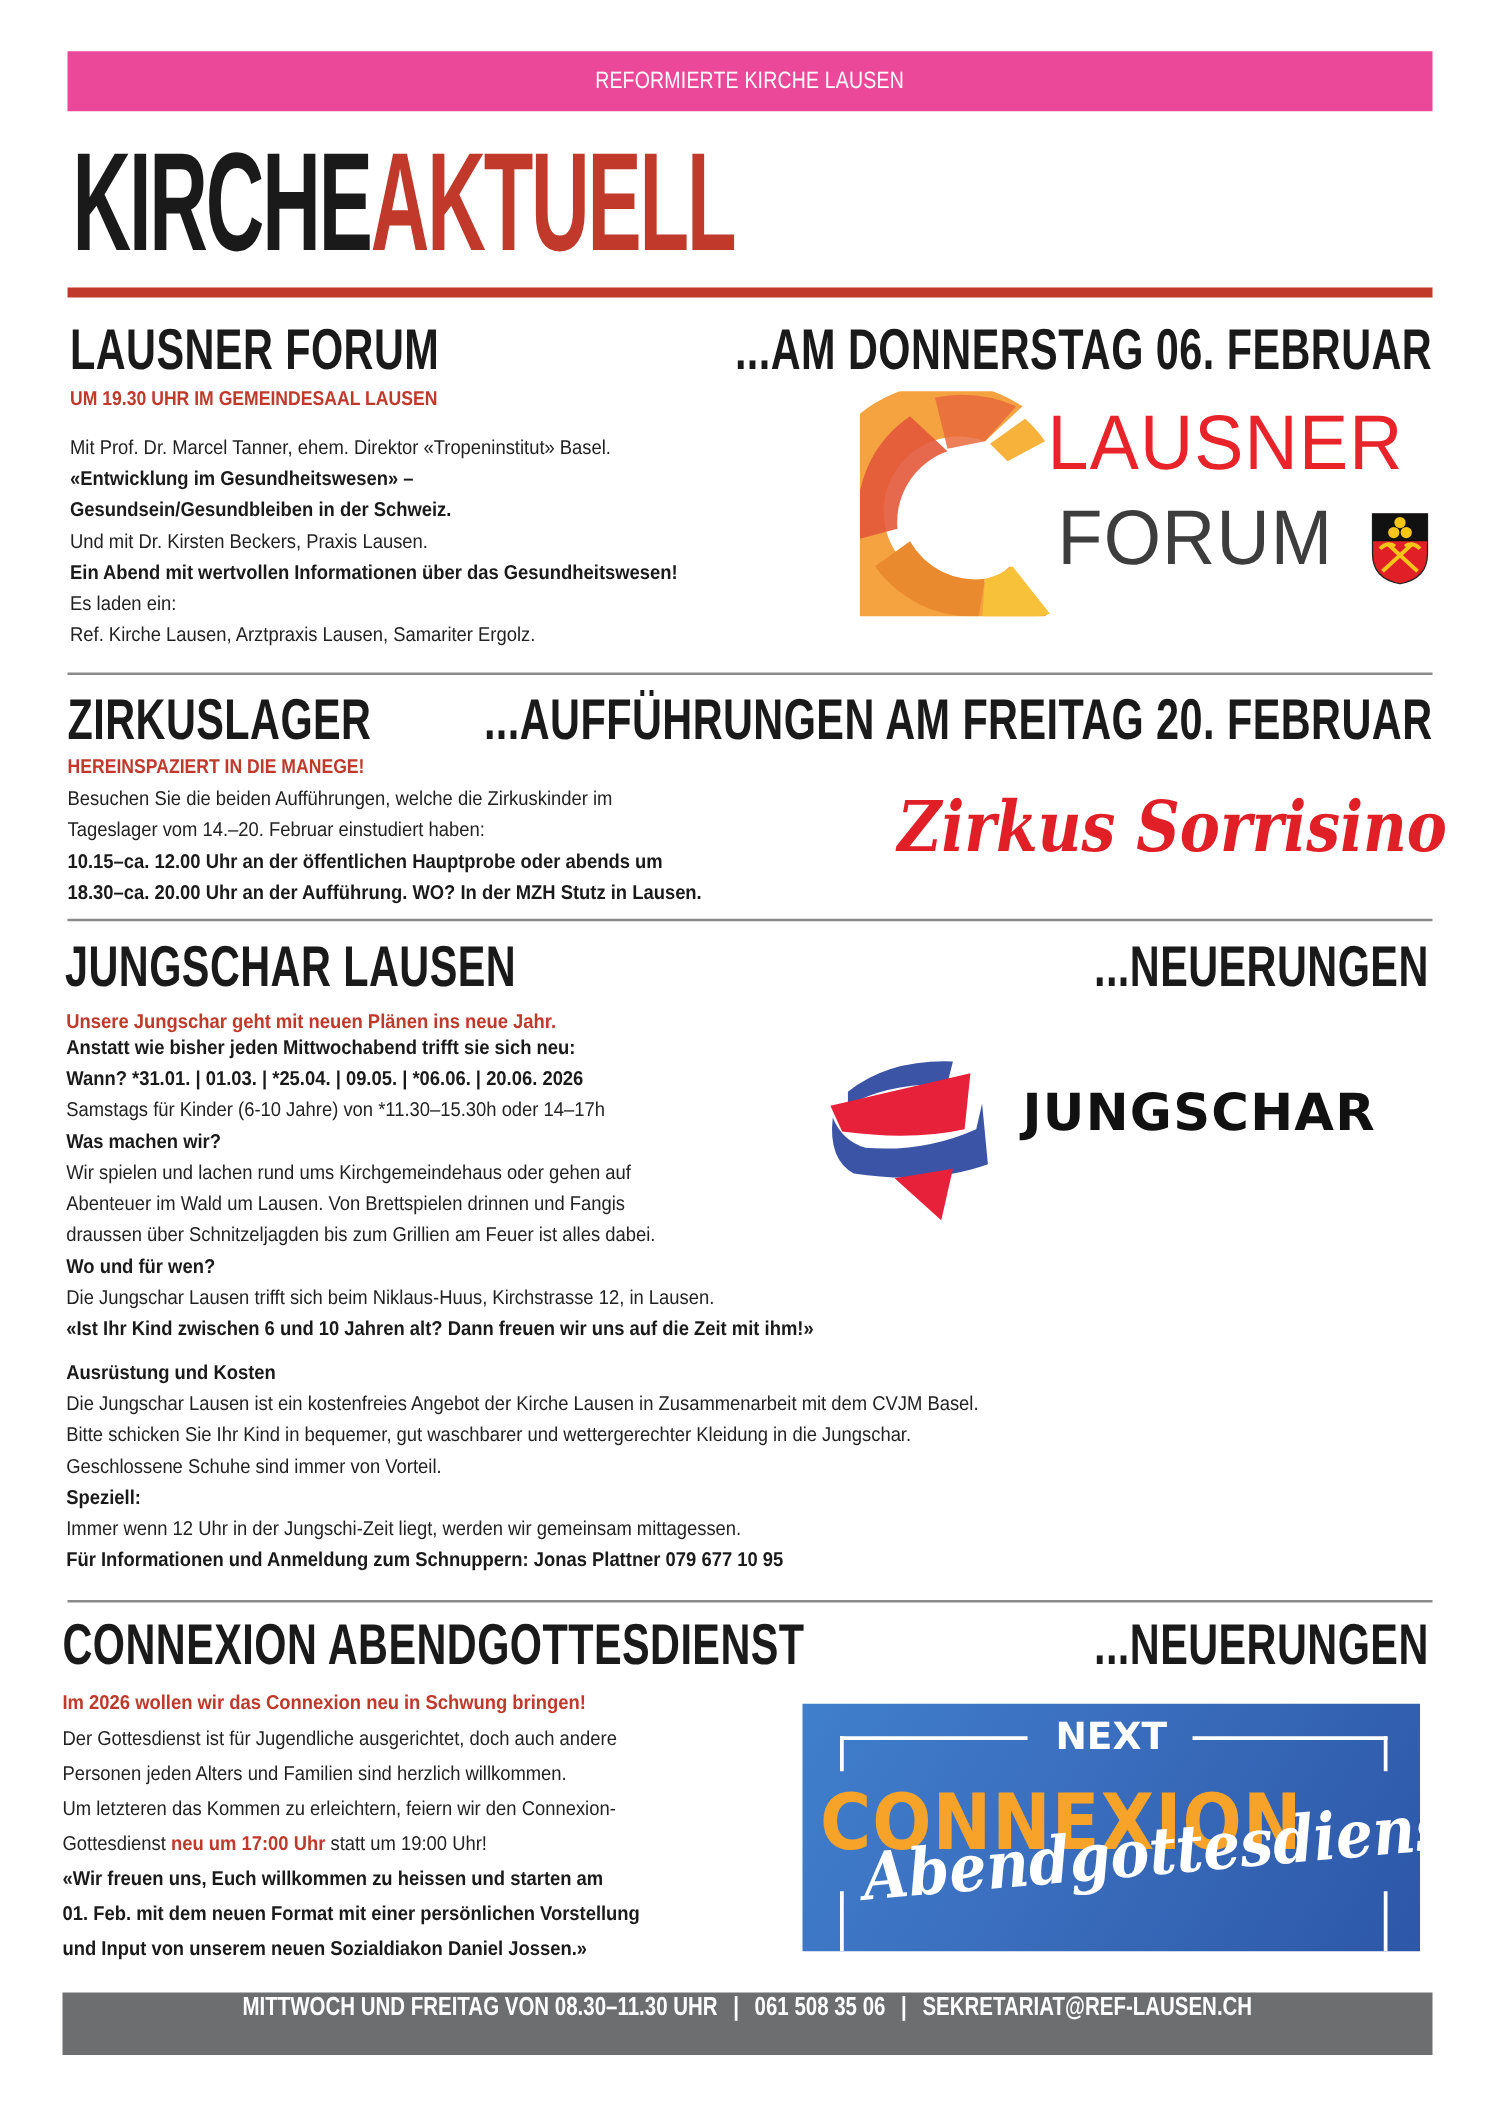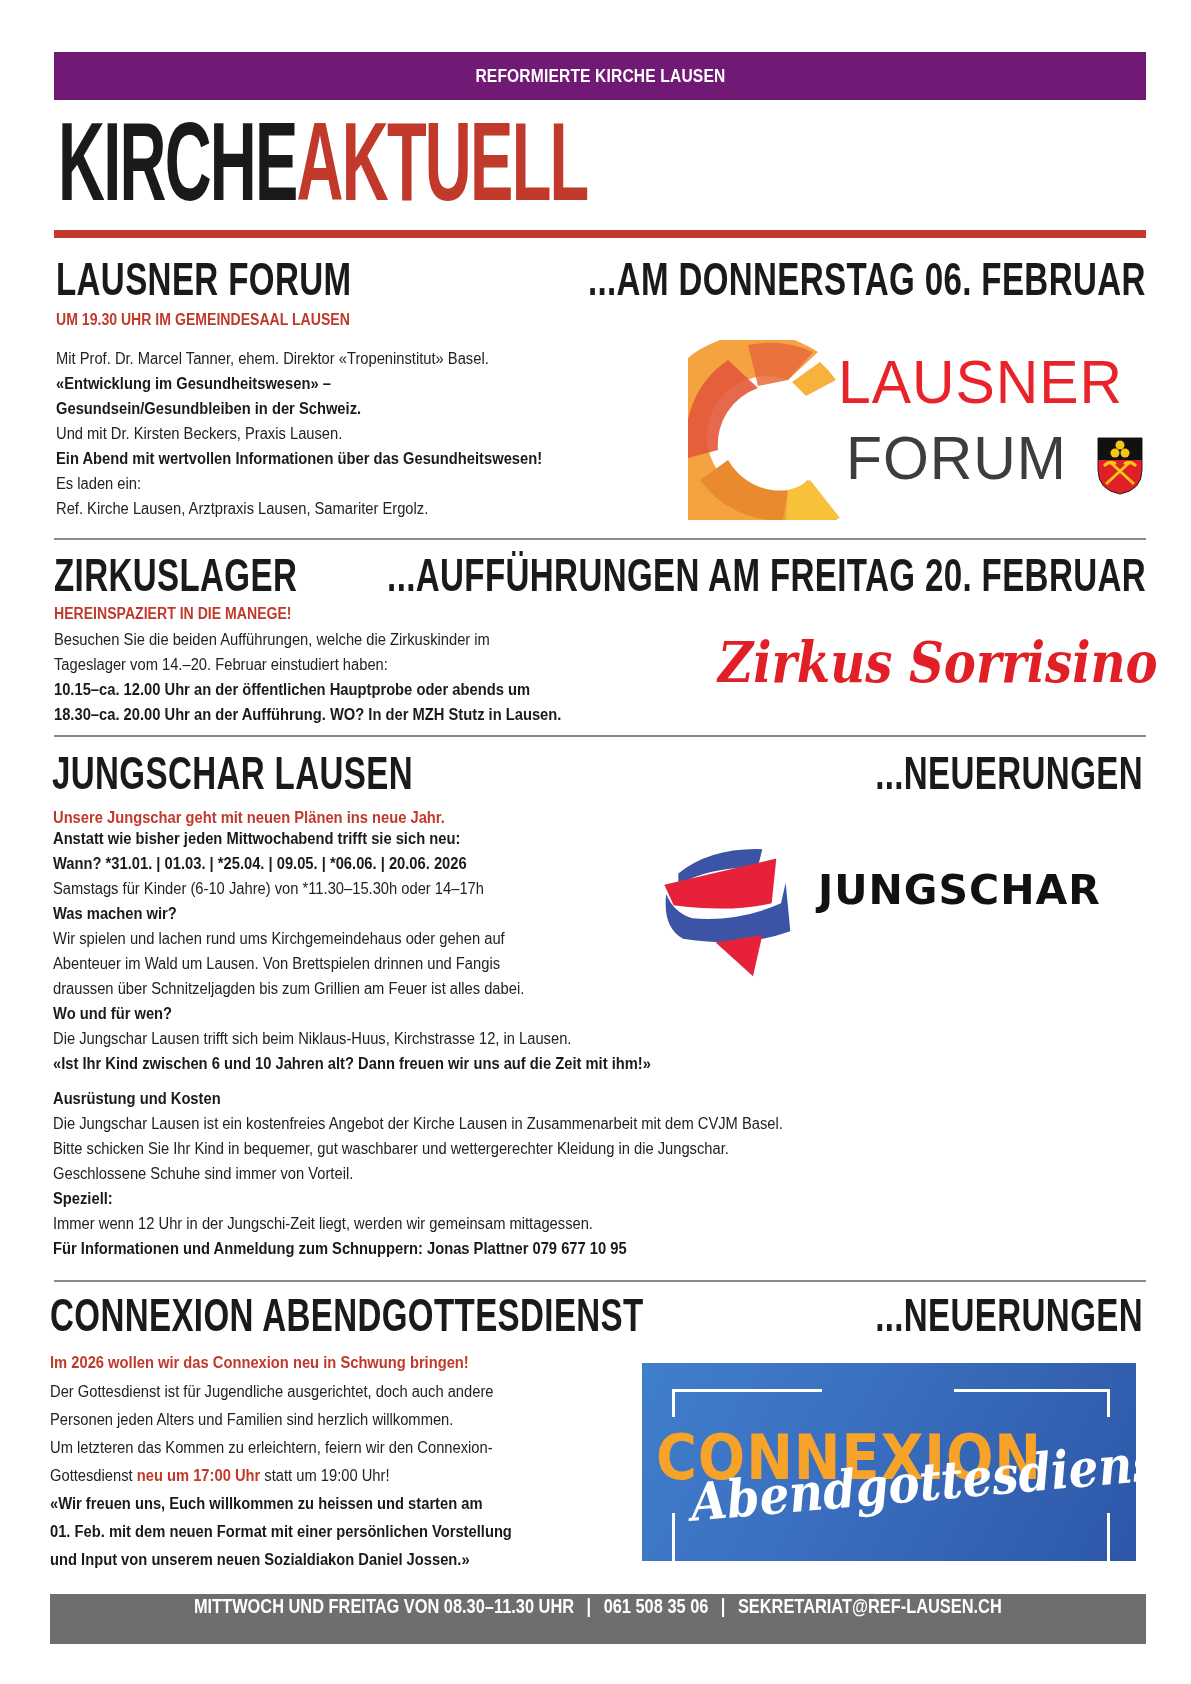--- a/index.html
+++ b/index.html
@@ -1,23 +1,23 @@
 <!DOCTYPE html>
 <html><head>
 <meta charset="utf-8">
 <style>
   * { box-sizing: border-box; margin: 0; padding: 0; }
   html, body { width: 1191px; height: 1684px; background: #ffffff; overflow: hidden; }
   body { position: relative; font-family: "Liberation Sans", sans-serif; color: #1a1a1a; }
 
   .abs { position: absolute; }
 
-  .topbar { left: 54px; top: 52px; width: 1092px; height: 48px; background: #701a75;
+  .topbar { left: 54px; top: 41px; width: 1092px; height: 48px; background: #ec4899;
     color: #ffffff; display: flex; align-items: center; justify-content: center;
-    font-family: "Liberation Sans", sans-serif; font-weight: 700; font-size: 19px;
+    font-family: "Liberation Sans", sans-serif; font-weight: 400; font-size: 19px;
     letter-spacing: 0.2px; transform-origin: center; }
   .topbar span { display: inline-block; transform: scaleX(0.82); }
   .masthead-wrap { left: 58px; top: 106px; width: 600px; height: 112px; overflow: visible; }
   .mast-text { position: absolute; left: 0; top: 0; white-space: nowrap; font-weight: 700;
     font-size: 112px; line-height: 112px; letter-spacing: -3px; transform: scaleX(0.58); transform-origin: left top; }
   .mast-text .dark { color: #1a1a1a; }
   .mast-text .red { color: #c0392b; }
 
   .redrule { left: 54px; top: 230px; width: 1092px; height: 8px; background: #c0392b; }
   .greyrule { left: 54px; width: 1092px; height: 2px; background: #8a8a8a; }
@@ -34,21 +34,21 @@
   .body-text .b { font-weight: 700; color: #1a1a1a; }
   .body-text .r { font-weight: 700; color: #c0392b; }
   .line { display: block; }
 
   .footer { left: 50px; top: 1594px; width: 1096px; height: 50px; background: #6d6e70; color: #fff;
     display: flex; align-items: flex-start; justify-content: center; font-weight: 700; font-size: 21px; white-space: nowrap; }
   .footer .inner { display: inline-block; transform: scaleX(0.78); }
   .footer .sep { margin: 0 16px; }
 
   
-  .lf-logo { left: 688px; top: 340px; width: 460px; height: 180px; }
+  .lf-logo { left: 688px; top: 313px; width: 460px; height: 180px; }
   .lf-word1 { position: absolute; left: 150px; top: 10px; font-size: 62px; line-height: 64px; font-weight: 400;
     color: #e8242a; letter-spacing: 1px; white-space: nowrap; transform: scaleX(0.95); transform-origin: left top; }
   .lf-word2 { position: absolute; left: 158px; top: 86px; font-size: 62px; line-height: 64px; font-weight: 400;
     color: #3d3d3d; letter-spacing: 1px; white-space: nowrap; transform: scaleX(0.95); transform-origin: left top; }
   .coat { position: absolute; left: 408px; top: 96px; width: 48px; height: 60px; }
 
   .zirkus { left: 718px; top: 632px; white-space: nowrap; font-family: "DejaVu Serif", serif; font-weight: 700;
     font-size: 56px; line-height: 60px; color: #e11f26; transform: scaleX(0.86); transform-origin: left top; font-style: italic; }
 
   .js-logo { left: 655px; top: 838px; width: 140px; height: 140px; }
@@ -190,20 +190,21 @@
   <span class="line b">und Input von unserem neuen Sozialdiakon Daniel Jossen.»</span>
 </div>
 
 <div class="abs cx-box">
   <div class="cx-frame-top-l"></div>
   <div class="cx-frame-top-r"></div>
   <div class="cx-frame-l"></div>
   <div class="cx-frame-r"></div>
   <div class="cx-frame-bl"></div>
   <div class="cx-frame-br"></div>
+  <div class="cx-next">NEXT</div>
   <div class="cx-main">CONNEXION</div>
   <div class="cx-script">Abendgottesdienst</div>
 </div>
 
 <div class="abs footer">
   <span class="inner">
     <span>MITTWOCH UND FREITAG VON 08.30–11.30 UHR</span><span class="sep">|</span><span>061 508 35 06</span><span class="sep">|</span><span>SEKRETARIAT@REF-LAUSEN.CH</span>
   </span>
 </div>
 

